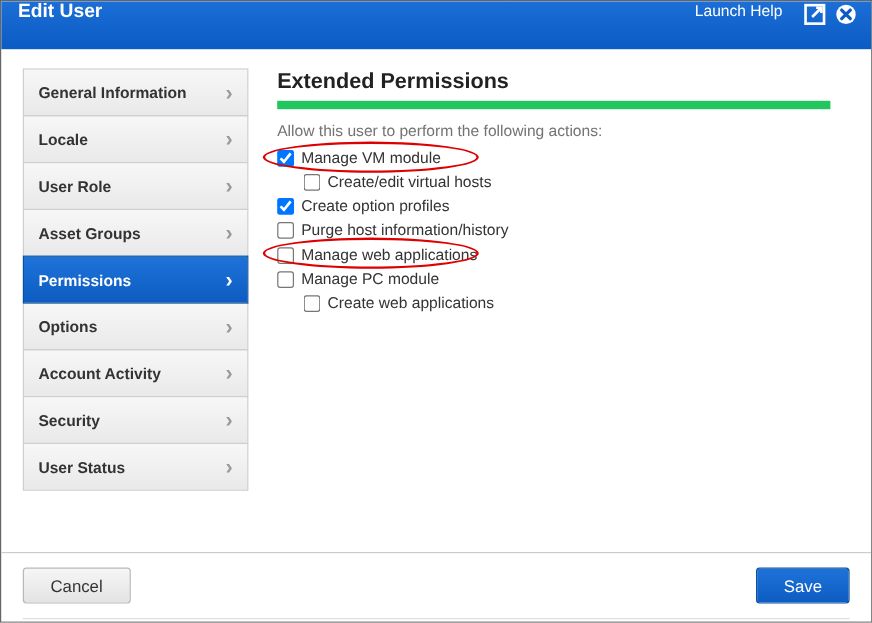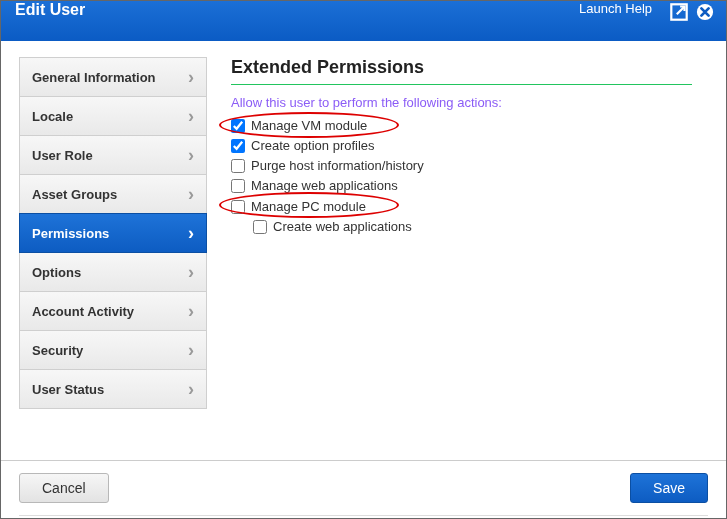--- a/index.html
+++ b/index.html
@@ -86,25 +86,25 @@
   .content {
     flex: 1;
     position: relative;
     min-width: 0;
   }
   .section-title {
     font-size: 18px;
     font-weight: bold;
     color: #222;
     padding-bottom: 6px;
-    border-bottom: 1px solid #22c55e;
+    border-bottom: 7px solid #22c55e;
     margin: 0 0 10px 0;
   }
   .desc {
-    color: #8b5cf6;
+    color: #737373;
     margin-bottom: 6px;
   }
   .perm-list {
     position: relative;
     line-height: 1.55;
     color: #333;
   }
   .perm-row {
     display: flex;
     align-items: center;
@@ -227,20 +227,24 @@
       <div class="desc">Allow this user to perform the following actions:</div>
 
       <div class="perm-list">
         <div class="ellipse e1"></div>
         <div class="ellipse e2"></div>
 
         <div class="perm-row">
           <input type="checkbox" checked="" style="">
           <span>Manage VM module</span>
         </div>
+        <div class="perm-row indent">
+          <input type="checkbox" style="">
+          <span>Create/edit virtual hosts</span>
+        </div>
         <div class="perm-row">
           <input type="checkbox" checked="" style="">
           <span>Create option profiles</span>
         </div>
         <div class="perm-row">
           <input type="checkbox" style="">
           <span>Purge host information/history</span>
         </div>
         <div class="perm-row">
           <input type="checkbox" style="">

